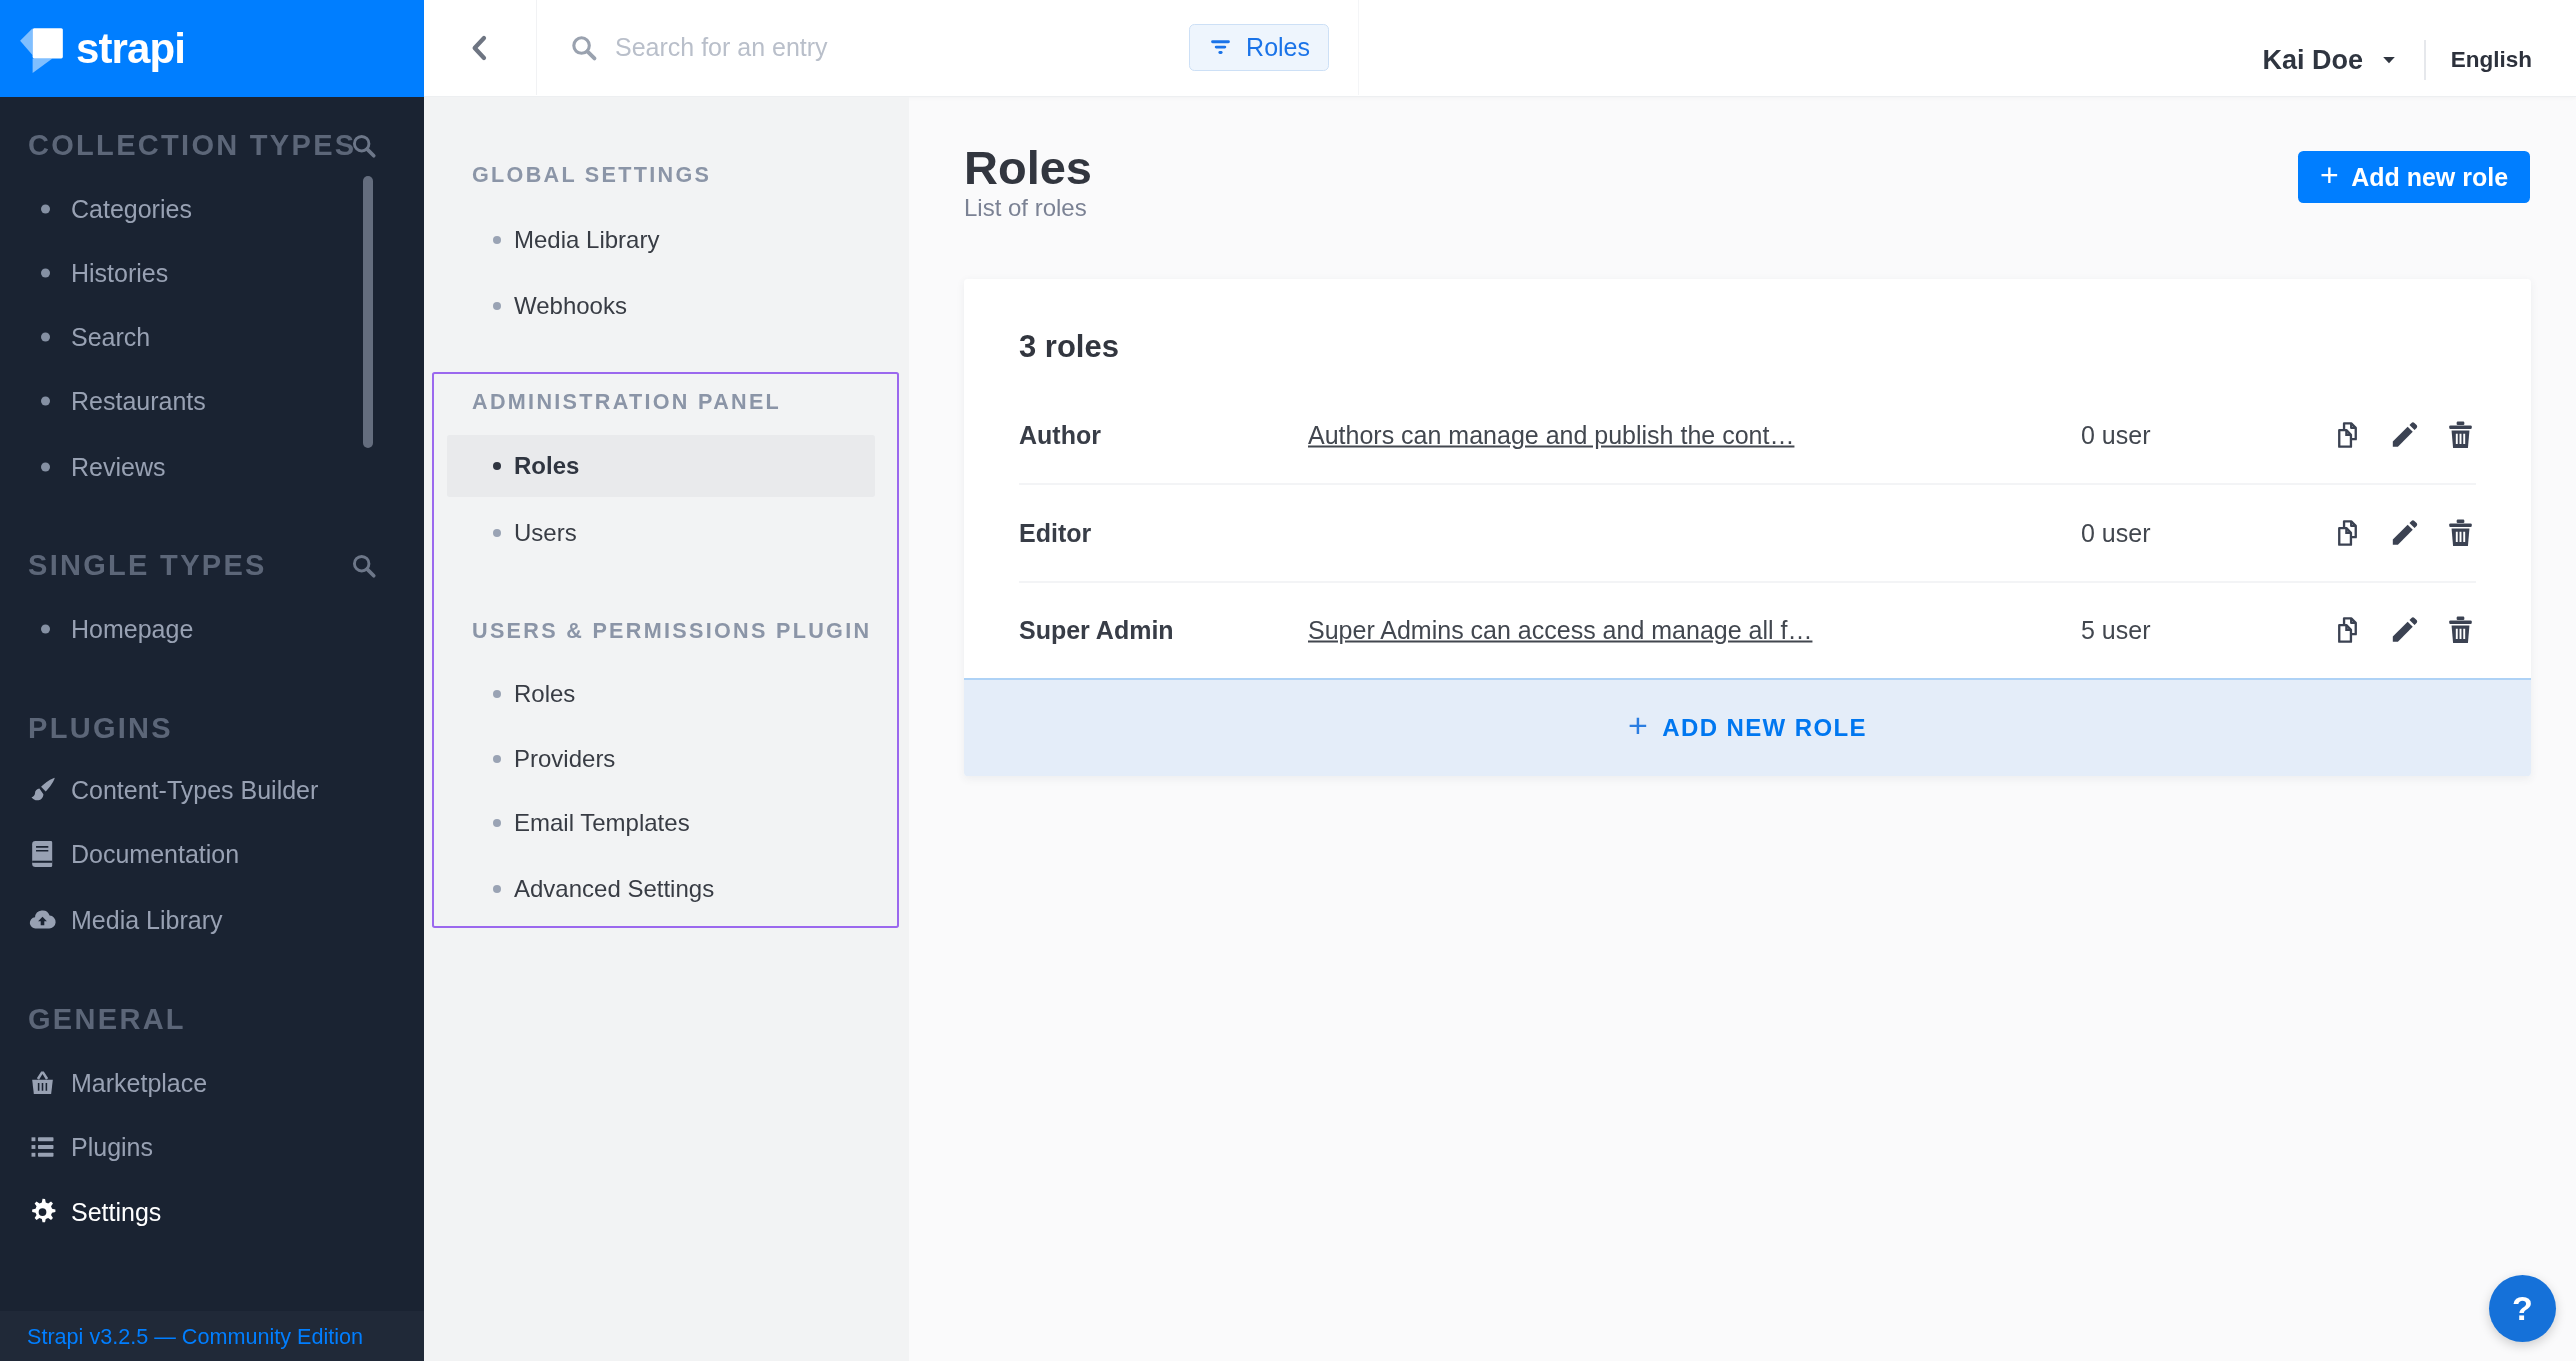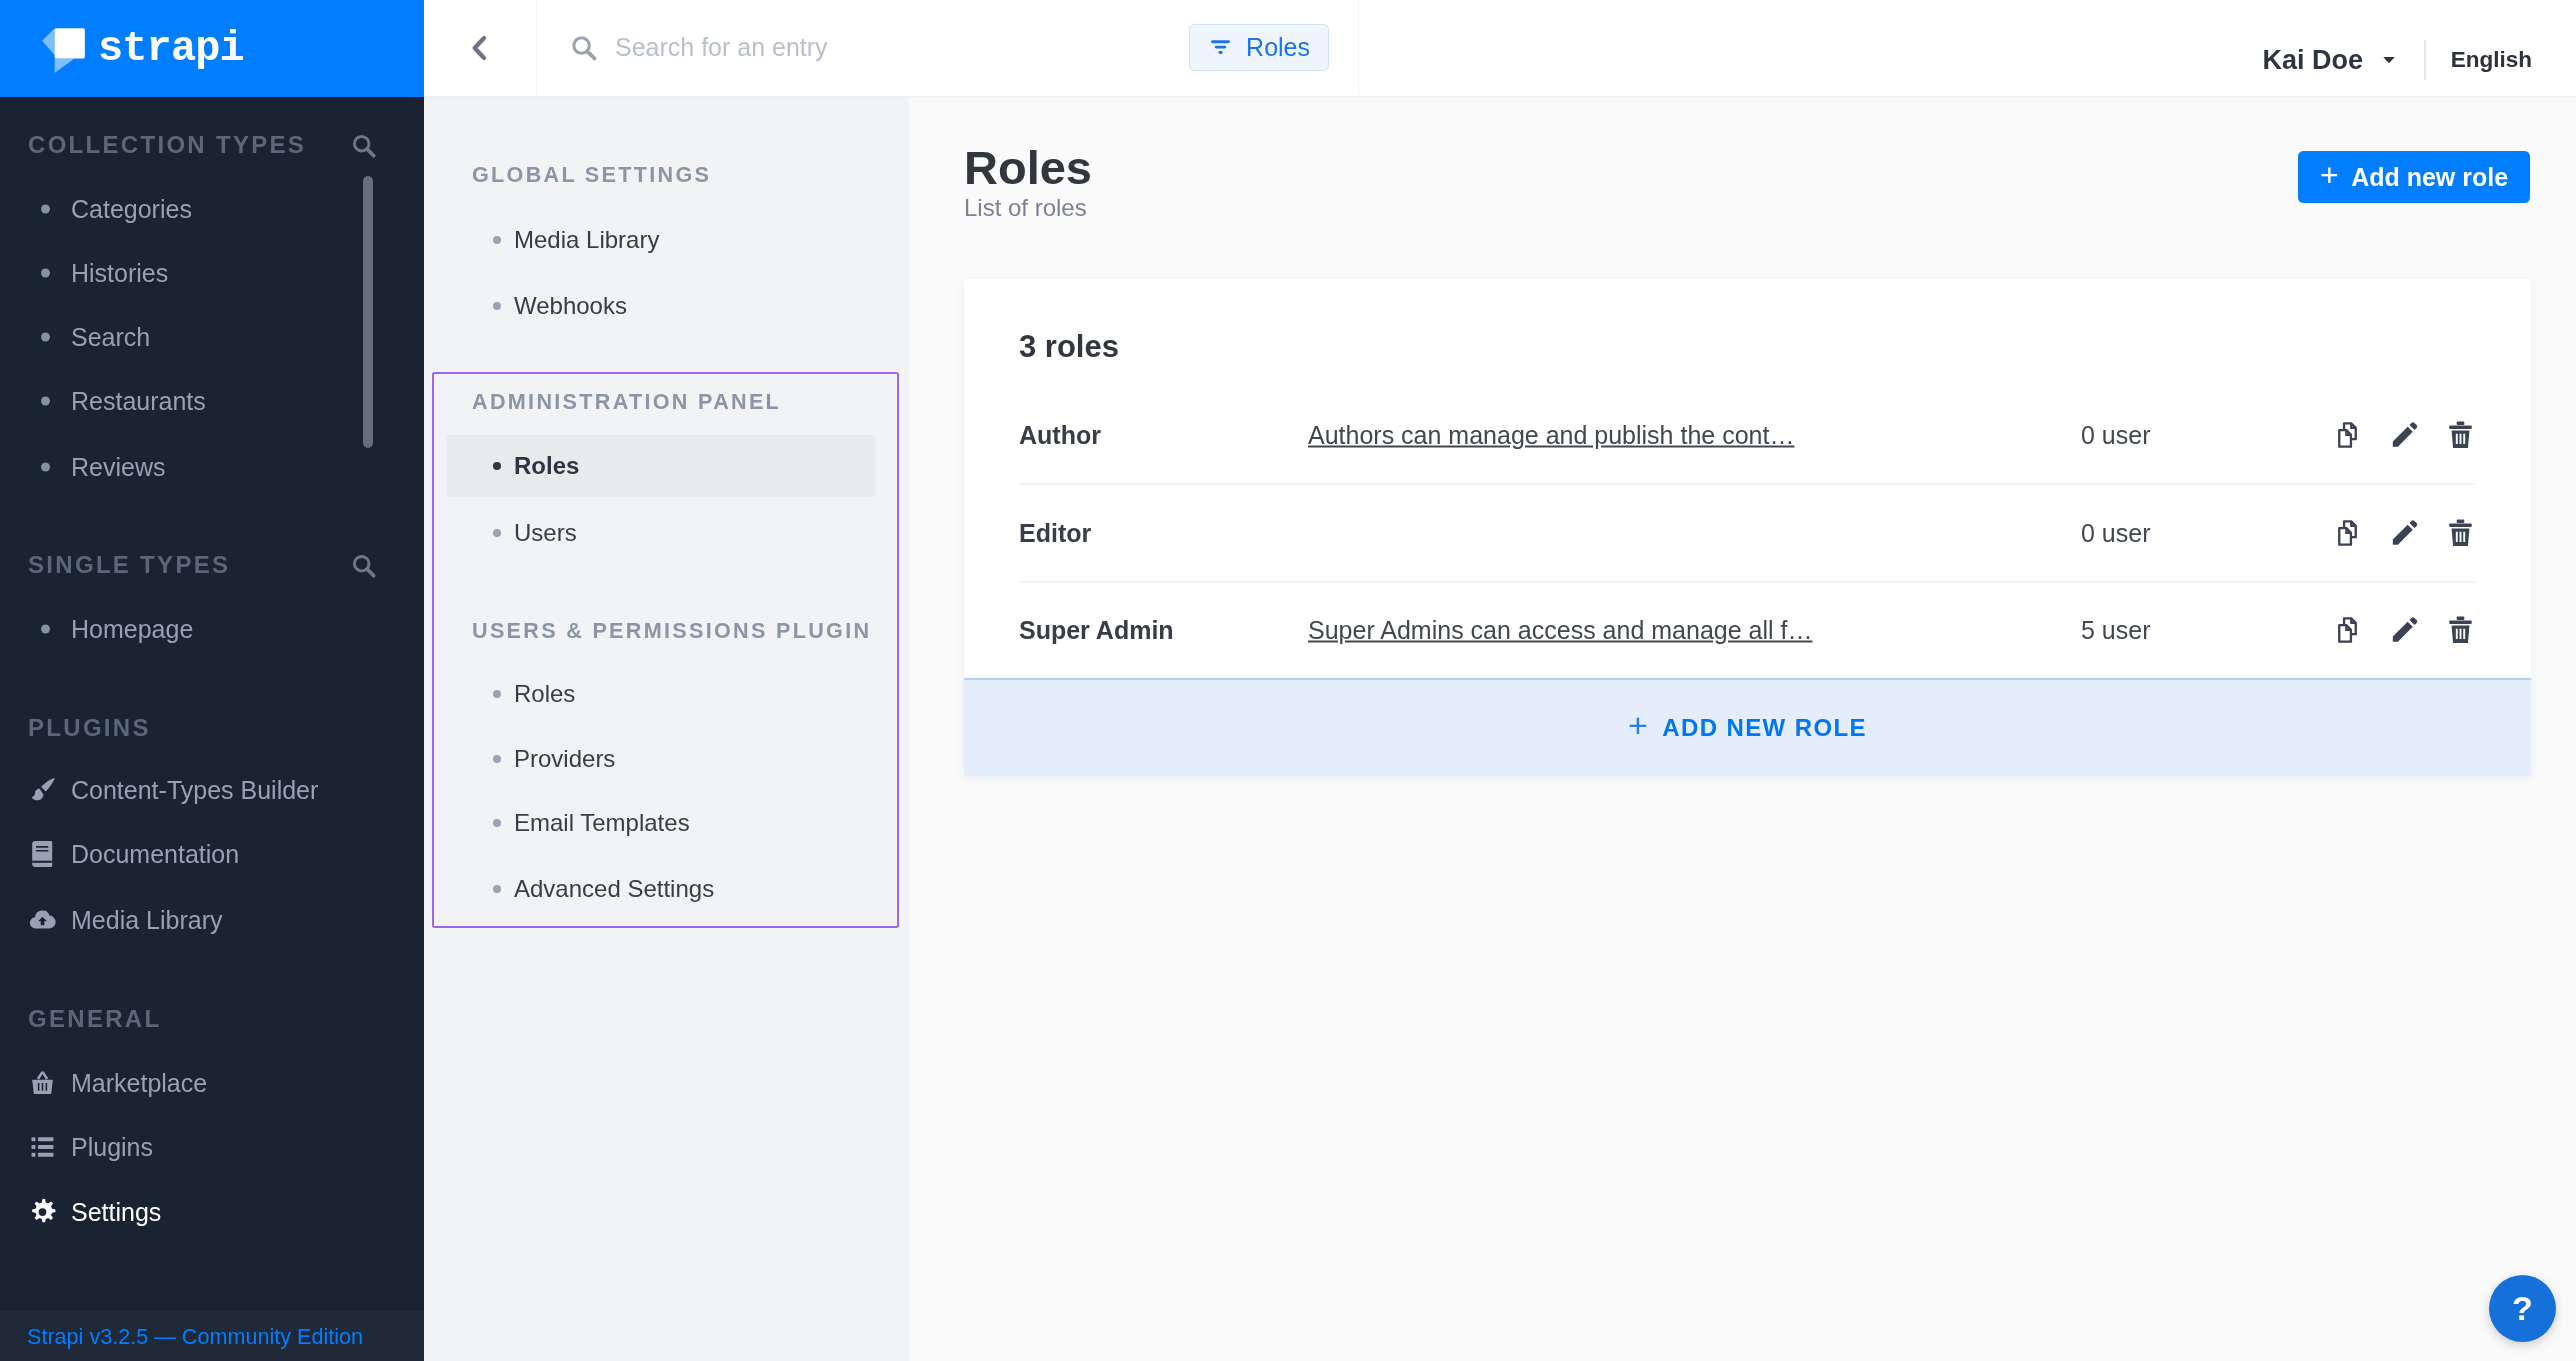--- a/index.html
+++ b/index.html
@@ -6,25 +6,25 @@
   html,body { background:#e8e8e8; }
   .app {
     position: relative; width: 2576px; height: 1362px;
     background: #fafafb; overflow: hidden;
     font-family: "Liberation Sans", sans-serif; color: #32363f;
   }
   svg { display:block; }
 
   
   .sidebar { position:absolute; left:0; top:0; width:424px; height:1362px; background:#1a2332; }
-  .logo { position:absolute; left:0; top:0; width:424px; height:97px; background:#007eff; display:flex; align-items:center; padding-left:39px;font-family:Liberation Mono, monospace; }
+  .logo { position:absolute; left:0; top:0; width:424px; height:97px; background:#007eff; display:flex; align-items:center; padding-left:17px; }
   .logo-mark { width:50px; height:50px; }
   .logo-text { color:#fff; font-size:42px; font-weight:700; letter-spacing:-0.9px; margin-left:9px; }
 
-  .sb-section-header { position:absolute; left:28px; transform:translateY(-50%); font-size:24px; font-weight:700; letter-spacing:2.3px; color:#5c6678; white-space:nowrap; }
+  .sb-section-header { position:absolute; left:28px; transform:translateY(-50%); font-size:29px; font-weight:700; letter-spacing:2.3px; color:#5c6678; white-space:nowrap; }
   .sb-search { position:absolute; left:349px; width:29px; height:29px; color:#6d7789; cursor:pointer; }
   .sb-item { position:absolute; left:71px; transform:translateY(-50%); font-size:25px; color:#98a1b3; white-space:nowrap; cursor:pointer; }
   .sb-bullet { position:absolute; left:41px; width:9px; height:9px; border-radius:50%; background:#8590a3; transform:translateY(-50%); }
   .sb-icon { position:absolute; left:27px; width:31px; height:31px; color:#98a1b3; transform:translateY(-50%); }
   .sb-item.active { color:#ffffff; }
   .sb-icon.active { color:#ffffff; }
   .scrollbar { position:absolute; left:363px; top:176px; width:10px; height:272px; border-radius:5.4px; background:#646d7e; cursor:pointer; }
   .sb-footer { position:absolute; left:0; bottom:0; width:424px; height:51px; background:#202938; display:flex; align-items:center; padding-left:27px; }
   .sb-footer a { color:#007eff; font-size:21.6px; text-decoration:none; cursor:pointer; }
 

